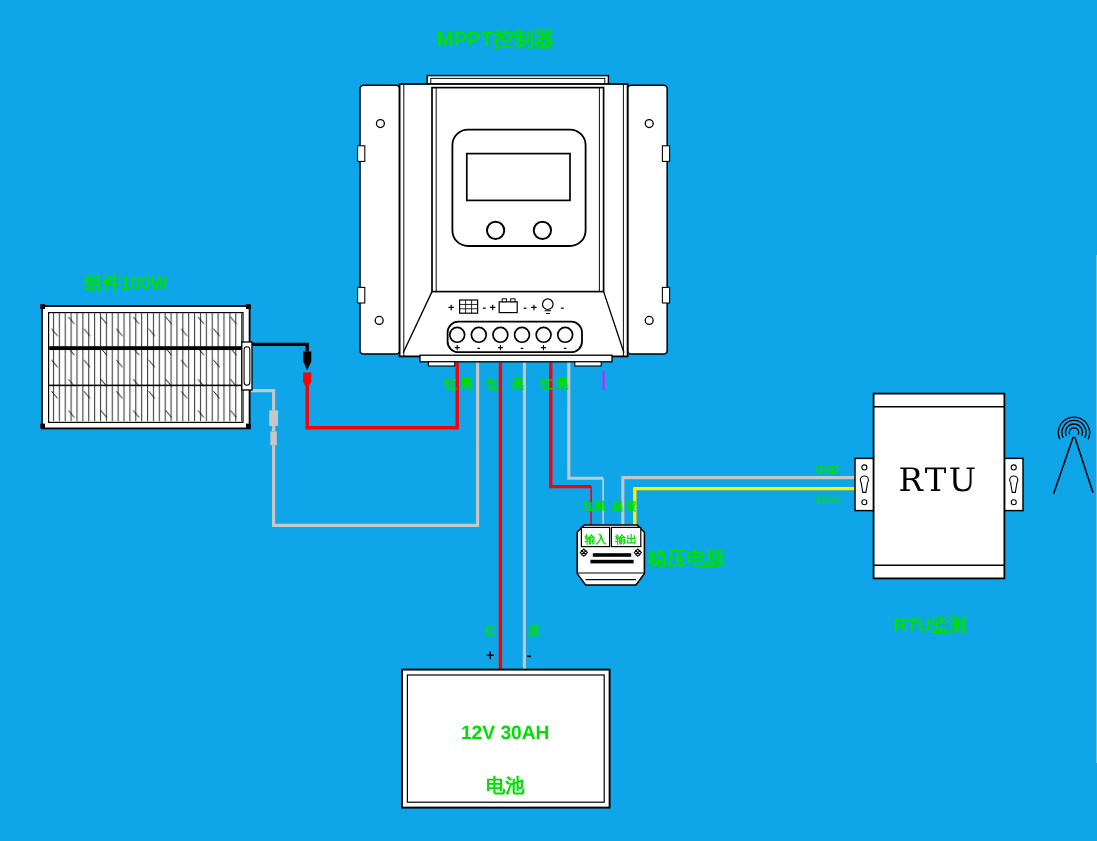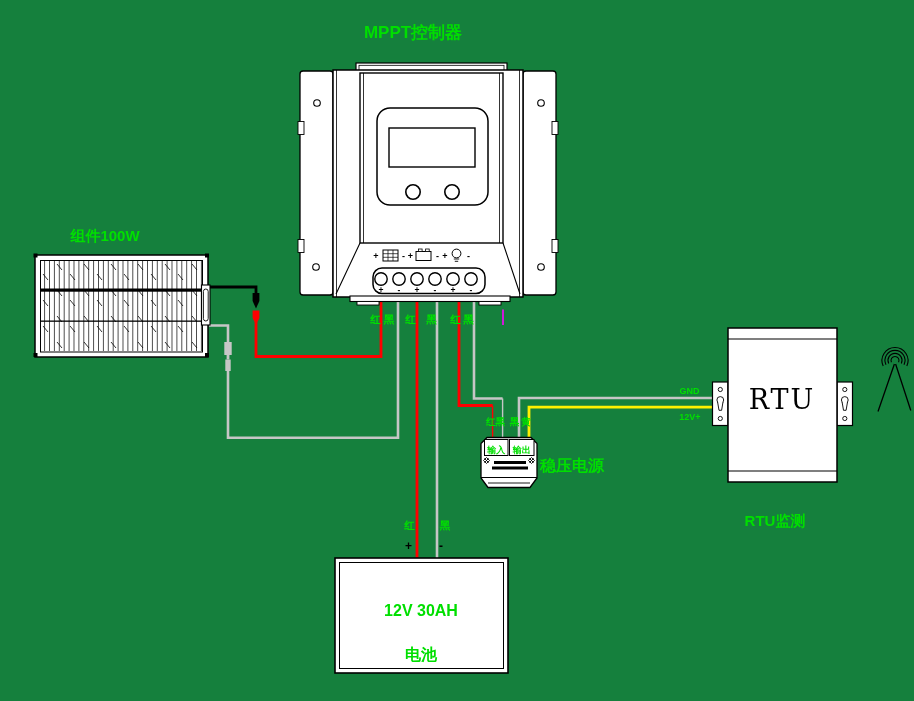--- a/index.html
+++ b/index.html
@@ -1,16 +1,16 @@
 <!DOCTYPE html>
 <html><head>
 <meta charset="utf-8">
 <style>
   html,body{margin:0;padding:0;background:#fff;}
-  .stage{position:relative;width:914px;height:701px;background:#15803d;overflow:hidden;}
+  .stage{position:relative;width:914px;height:701px;background:#0ea5e9;overflow:hidden;}
   svg text{font-family:"Liberation Sans",sans-serif;}
   .gt{fill:#00DF00;font-weight:bold;}
   .t17{font-size:17px;}
   .t16{font-size:16px;}
   .t15{font-size:15px;}
   .t10{font-size:10.5px;}
   .t9{font-size:9px;}
   .t95{font-size:9.5px;}
   .sign{font-size:8.5px;fill:#000;font-weight:bold;}
   .bsign{font-size:12px;fill:#000;font-weight:bold;}

